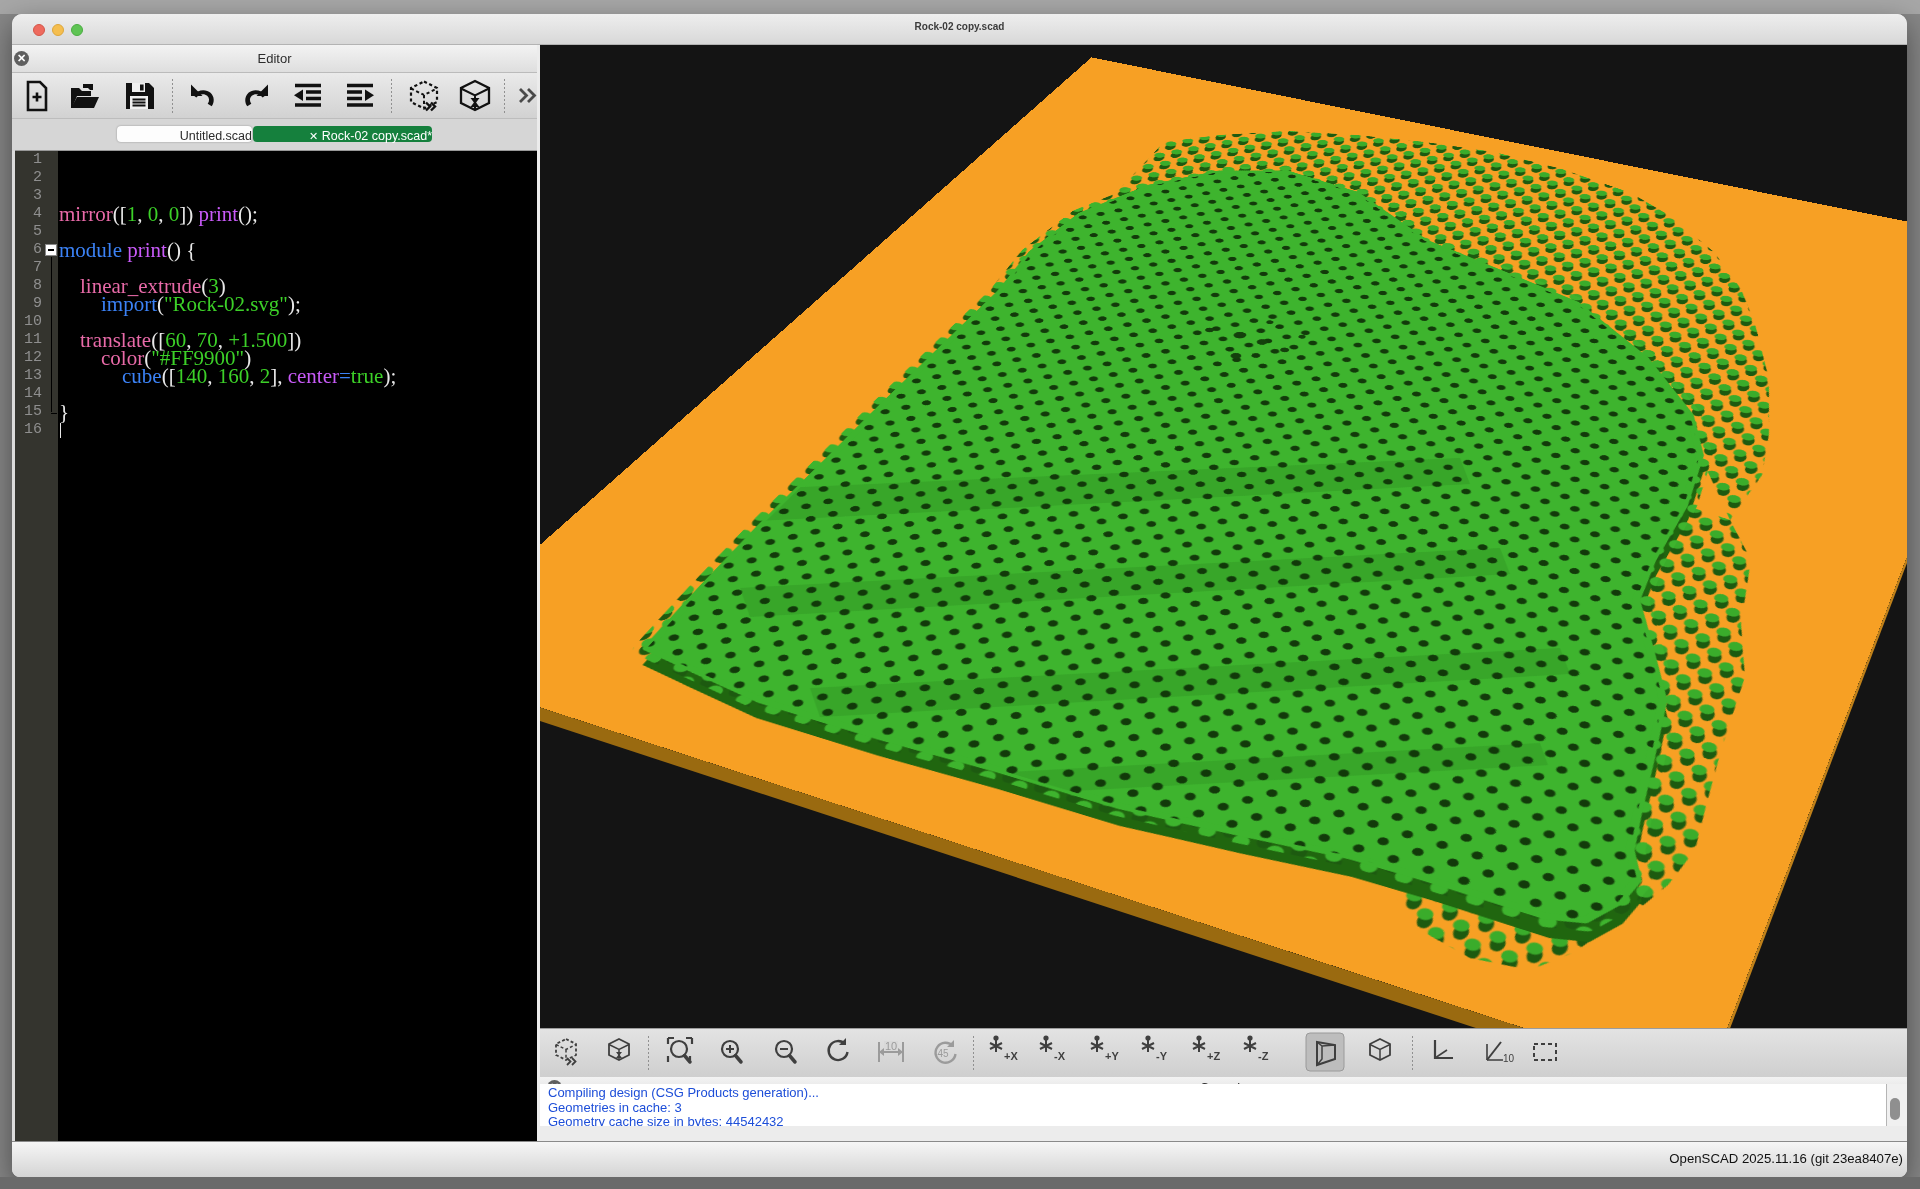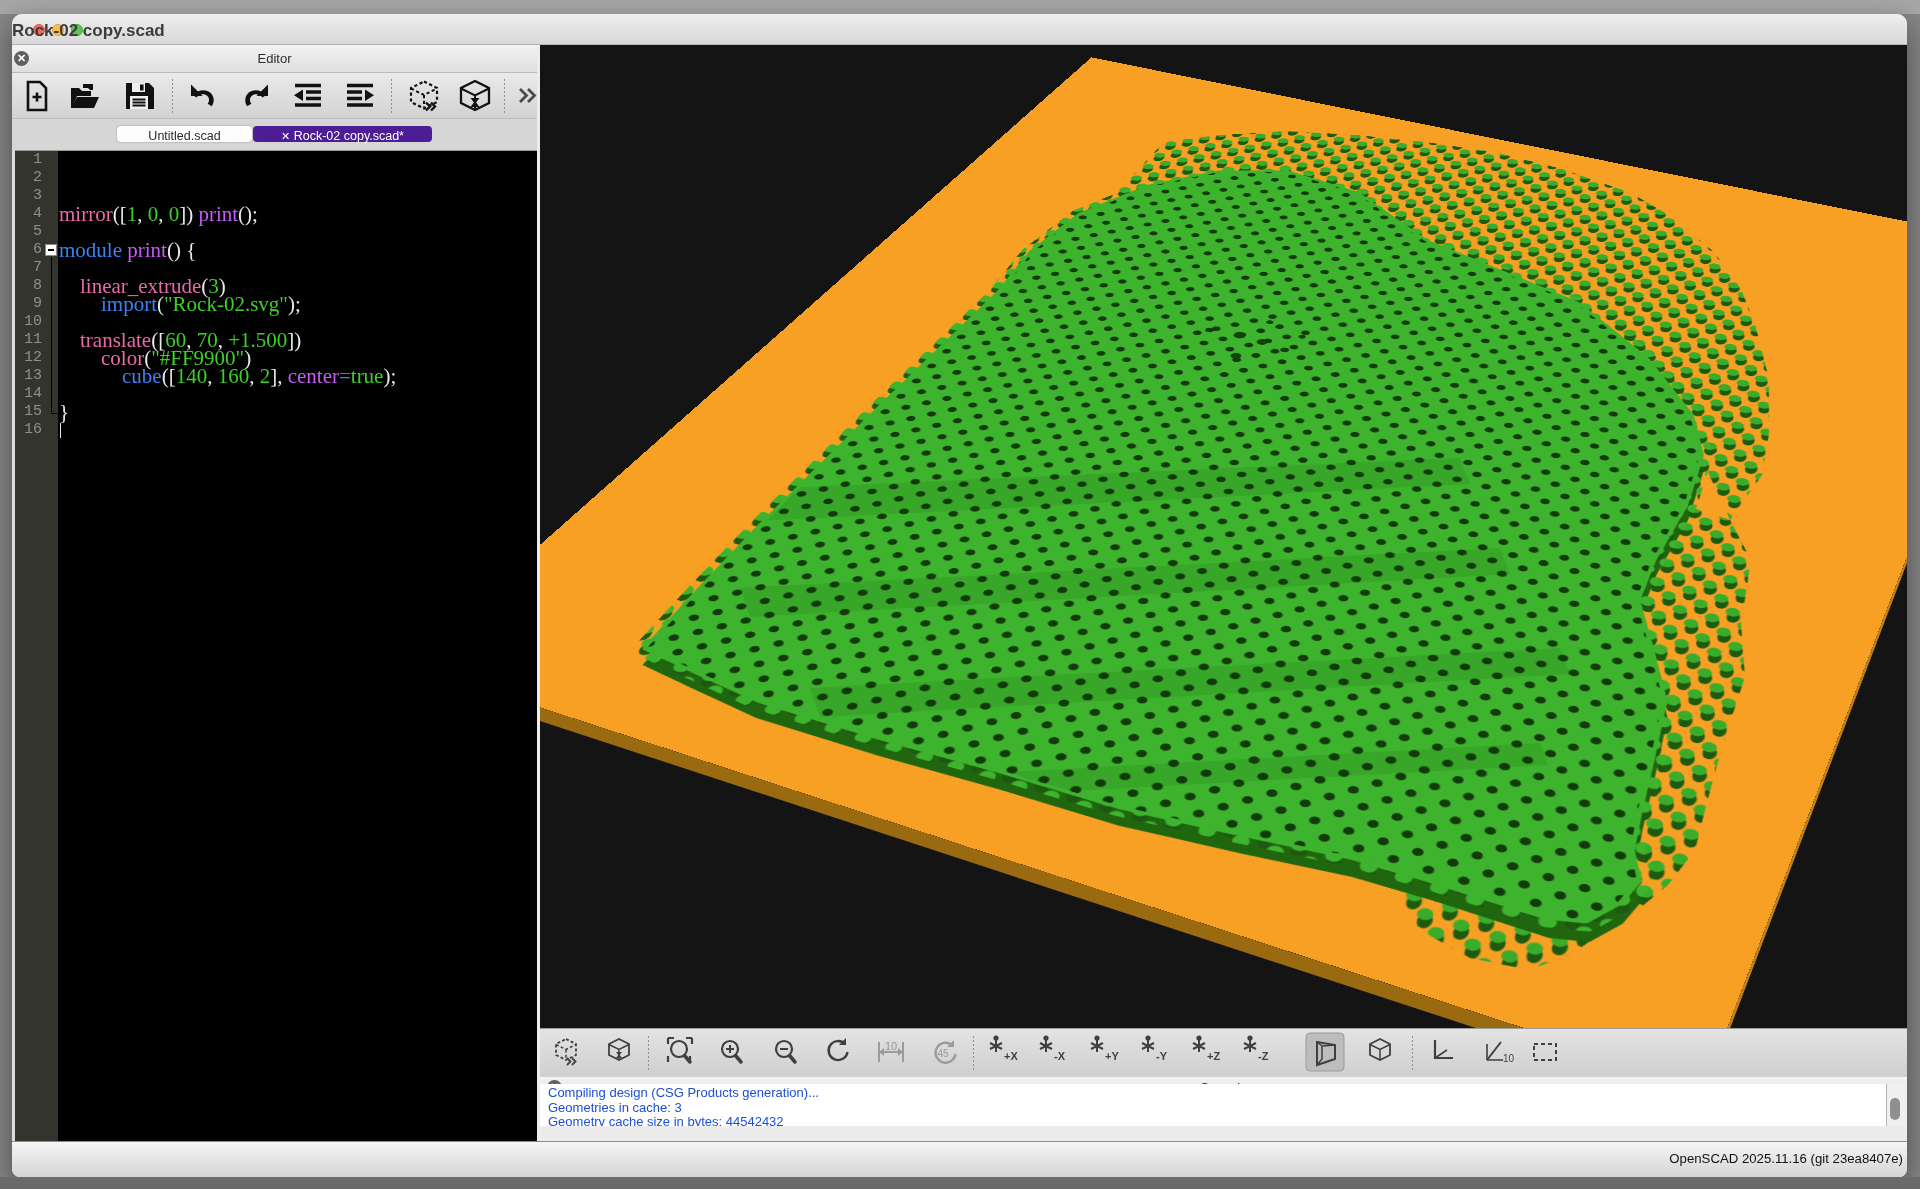--- a/index.html
+++ b/index.html
@@ -1,29 +1,29 @@
 <!DOCTYPE html>
 <html><head><meta charset="utf-8"><style>
 *{margin:0;padding:0;box-sizing:border-box}
 html,body{width:1920px;height:1189px;overflow:hidden;background:#878787;font-family:"Liberation Sans",sans-serif}
 .abs{position:absolute}
 #desktop-top{left:0;top:0;width:1920px;height:14px;background:#a7a7a7}
 #desktop-bottom{left:0;top:1177px;width:1920px;height:12px;background:#6a6a6a}
 #win{left:12px;top:14px;width:1895px;height:1163px;background:#ececec;border-radius:10px 10px 8px 8px;box-shadow:0 10px 30px rgba(0,0,0,.45)}
 #titlebar{left:0;top:0;width:1895px;height:31px;background:linear-gradient(#eeeeee,#d8d8d8);border-radius:10px 10px 0 0;border-bottom:1px solid #b3b3b3}
 .tl{width:12px;height:12px;border-radius:50%;top:10px}
-#title{width:100%;text-align:left;top:7px;font-size:17px;font-weight:700;color:#3c3c3c}
+#title{width:100%;text-align:center;top:7px;font-size:10px;font-weight:700;color:#3c3c3c}
 .hdr{background:linear-gradient(#f3f3f3,#dedede);border-bottom:1px solid #bbb;text-align:center;font-size:13px;color:#2c2c2c}
 .closebtn{width:15px;height:15px;border-radius:50%;background:#5f5f5f;color:#fff;font-size:11px;line-height:15px;text-align:center;font-weight:700}
 #editor{left:0;top:31px;width:525px;height:1096px;background:#dcdcdc}
 #edhdr{left:0;top:0;width:525px;height:28px;line-height:27px}
 #edtools{left:0;top:28px;width:525px;height:46px;background:linear-gradient(#eaeaea,#d2d2d2);border-bottom:1px solid #bdbdbd}
 .sepv{top:6px;width:1px;height:34px;background-image:linear-gradient(#909090 40%,transparent 40%);background-size:1px 4px}
 #tabbar{left:0;top:74px;width:525px;height:32px;background:#d6d6d6}
-.tab{top:7px;height:16px;border-radius:4px;font-size:12.5px;line-height:20px;text-align:center}
+.tab{top:7px;height:16px;border-radius:4px;font-size:12.5px;line-height:20px;text-align:right}
 #codewrap{left:3px;top:105px;width:522px;height:991px;background:#000;border-top:1px solid #989898}
 #gutter{left:0px;top:0;width:43px;height:991px;background:#34342e}
 #lnums{left:0;top:-0.5px;width:27px;font-family:"Liberation Mono",monospace;font-size:15px;line-height:18.05px;text-align:right;color:#8f8f8f;white-space:pre}
 #code{left:44px;top:-0.5px;font-family:Liberation Serif, serif;font-size:21px;line-height:18.05px;white-space:pre;color:#e8e8e8}
 .k1{color:#e86aa8}.k2{color:#c85af8}.k3{color:#3b82f6}.num{color:#3cd028}.str{color:#3cd028}
 #viewport{left:528px;top:31px;width:1367px;height:983px;background:#141414;overflow:hidden}
 #plate3d{left:0;top:0;width:1260px;height:1440px;transform-origin:0 0}
 #vtools{left:528px;top:1014px;width:1367px;height:49px;background:linear-gradient(#e3e3e3,#cfcfcf);border-top:1px solid #9c9c9c}
 #conshdr{left:528px;top:1063px;width:1367px;height:22px;line-height:21px}
 #console{left:528px;top:1070px;width:1367px;height:42px;background:#fff;overflow:hidden;font-size:13px;color:#1d4ed8}
@@ -87,21 +87,21 @@
           <path d="M17 2 31 9v15l-14 7L3 24V9z" fill="none" stroke="#111" stroke-width="2.3"></path>
           <path d="M3 9.5 17 16.5l14-7M17 16.5V31" fill="none" stroke="#111" stroke-width="2"></path>
           <path d="M12.5 19h9l-3.4 4.5 3.4 4.5h-9l3.4-4.5z" fill="#111"></path>
         </svg>
         <svg class="abs" style="left:497px;top:6px" width="34" height="34" viewBox="0 0 34 34">
           <path d="M11 10l6.5 6.5L11 23M19 10l6.5 6.5L19 23" stroke="#4a4a4a" stroke-width="2.8" fill="none"></path>
         </svg>
       </div>
 <div class="abs" id="tabbar">
 <div class="abs tab" style="left:105px;width:135px;background:#fdfdfd;color:#2a2a2a;box-shadow:0 0 2px rgba(0,0,0,.35)">Untitled.scad</div>
-<div class="abs tab" style="left:241px;width:179px;background:#4c1d95;color:#fff"><span style="font-size:11px">✕</span> Rock-02 copy.scad*</div>
+<div class="abs tab" style="left:241px;width:179px;background:#15803d;color:#fff"><span style="font-size:11px">✕</span> Rock-02 copy.scad*</div>
 </div>
 <div class="abs" id="codewrap">
 <div class="abs" id="gutter"></div>
 <div class="abs" id="lnums">1
 2
 3
 4
 5
 6
 7

